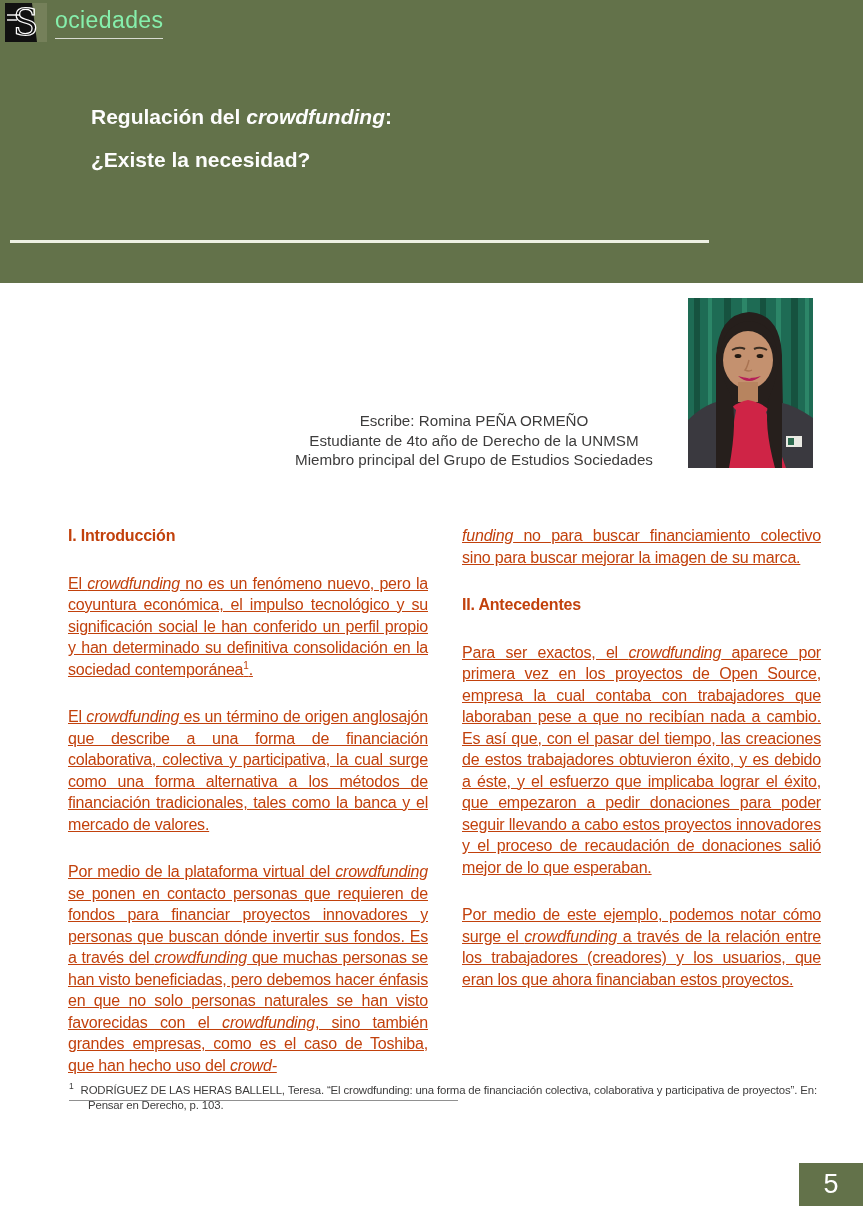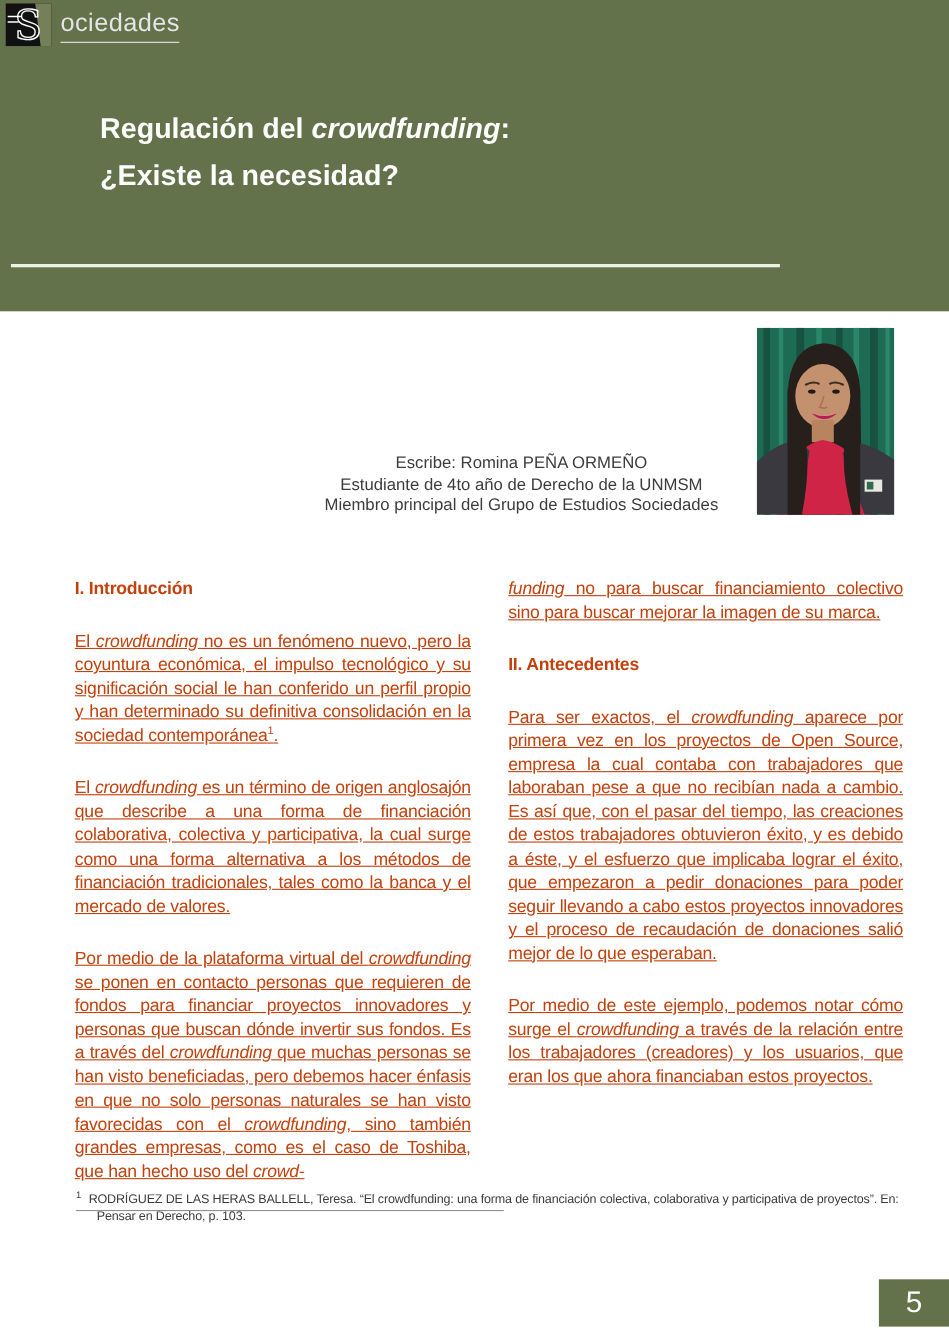--- a/index.html
+++ b/index.html
@@ -7,26 +7,26 @@
   .page {
     position: relative; width: 863px; height: 1220px; background: #ffffff;
     font-family: "Liberation Sans", sans-serif; color: #3d3c3c; overflow: hidden;
   }
   
   .banner { position: absolute; top: 0; left: 0; width: 863px; height: 283px; background: #63724a; }
   .masthead { position: absolute; top: 3px; left: 5px; display: flex; align-items: flex-start; }
   .logo { width: 42px; height: 39px; flex: 0 0 auto; }
   .logo svg { display: block; width: 100%; height: 100%; }
   .wordmark {
-    display: inline-block; margin: 4px 0 0 8px; font-size: 23px; color: #e5e5e5;
+    display: inline-block; margin: 4px 0 0 8px; font-size: 23px; color: #86efac;
     padding-bottom: 4px; border-bottom: 1.5px solid rgba(255,255,255,.75); letter-spacing: .4px;
   }
   .title {
     position: absolute; left: 91px; top: 95px; margin: 0;
-    font-size: 26px; line-height: 43px; font-weight: bold; color: #fdfdfd;
+    font-size: 21px; line-height: 43px; font-weight: bold; color: #fdfdfd;
   }
   .title .line { display: block; }
   .banner-rule { position: absolute; left: 10px; top: 240px; width: 699px; height: 3px; background: #edf1e3; }
 
   
   .byline {
     position: absolute; top: 411px; left: 275px; width: 398px; text-align: center;
     font-size: 15.2px; line-height: 19.5px; color: #3d3c3c;
   }
   .photo { position: absolute; left: 688px; top: 298px; width: 125px; height: 170px; margin: 0; }

